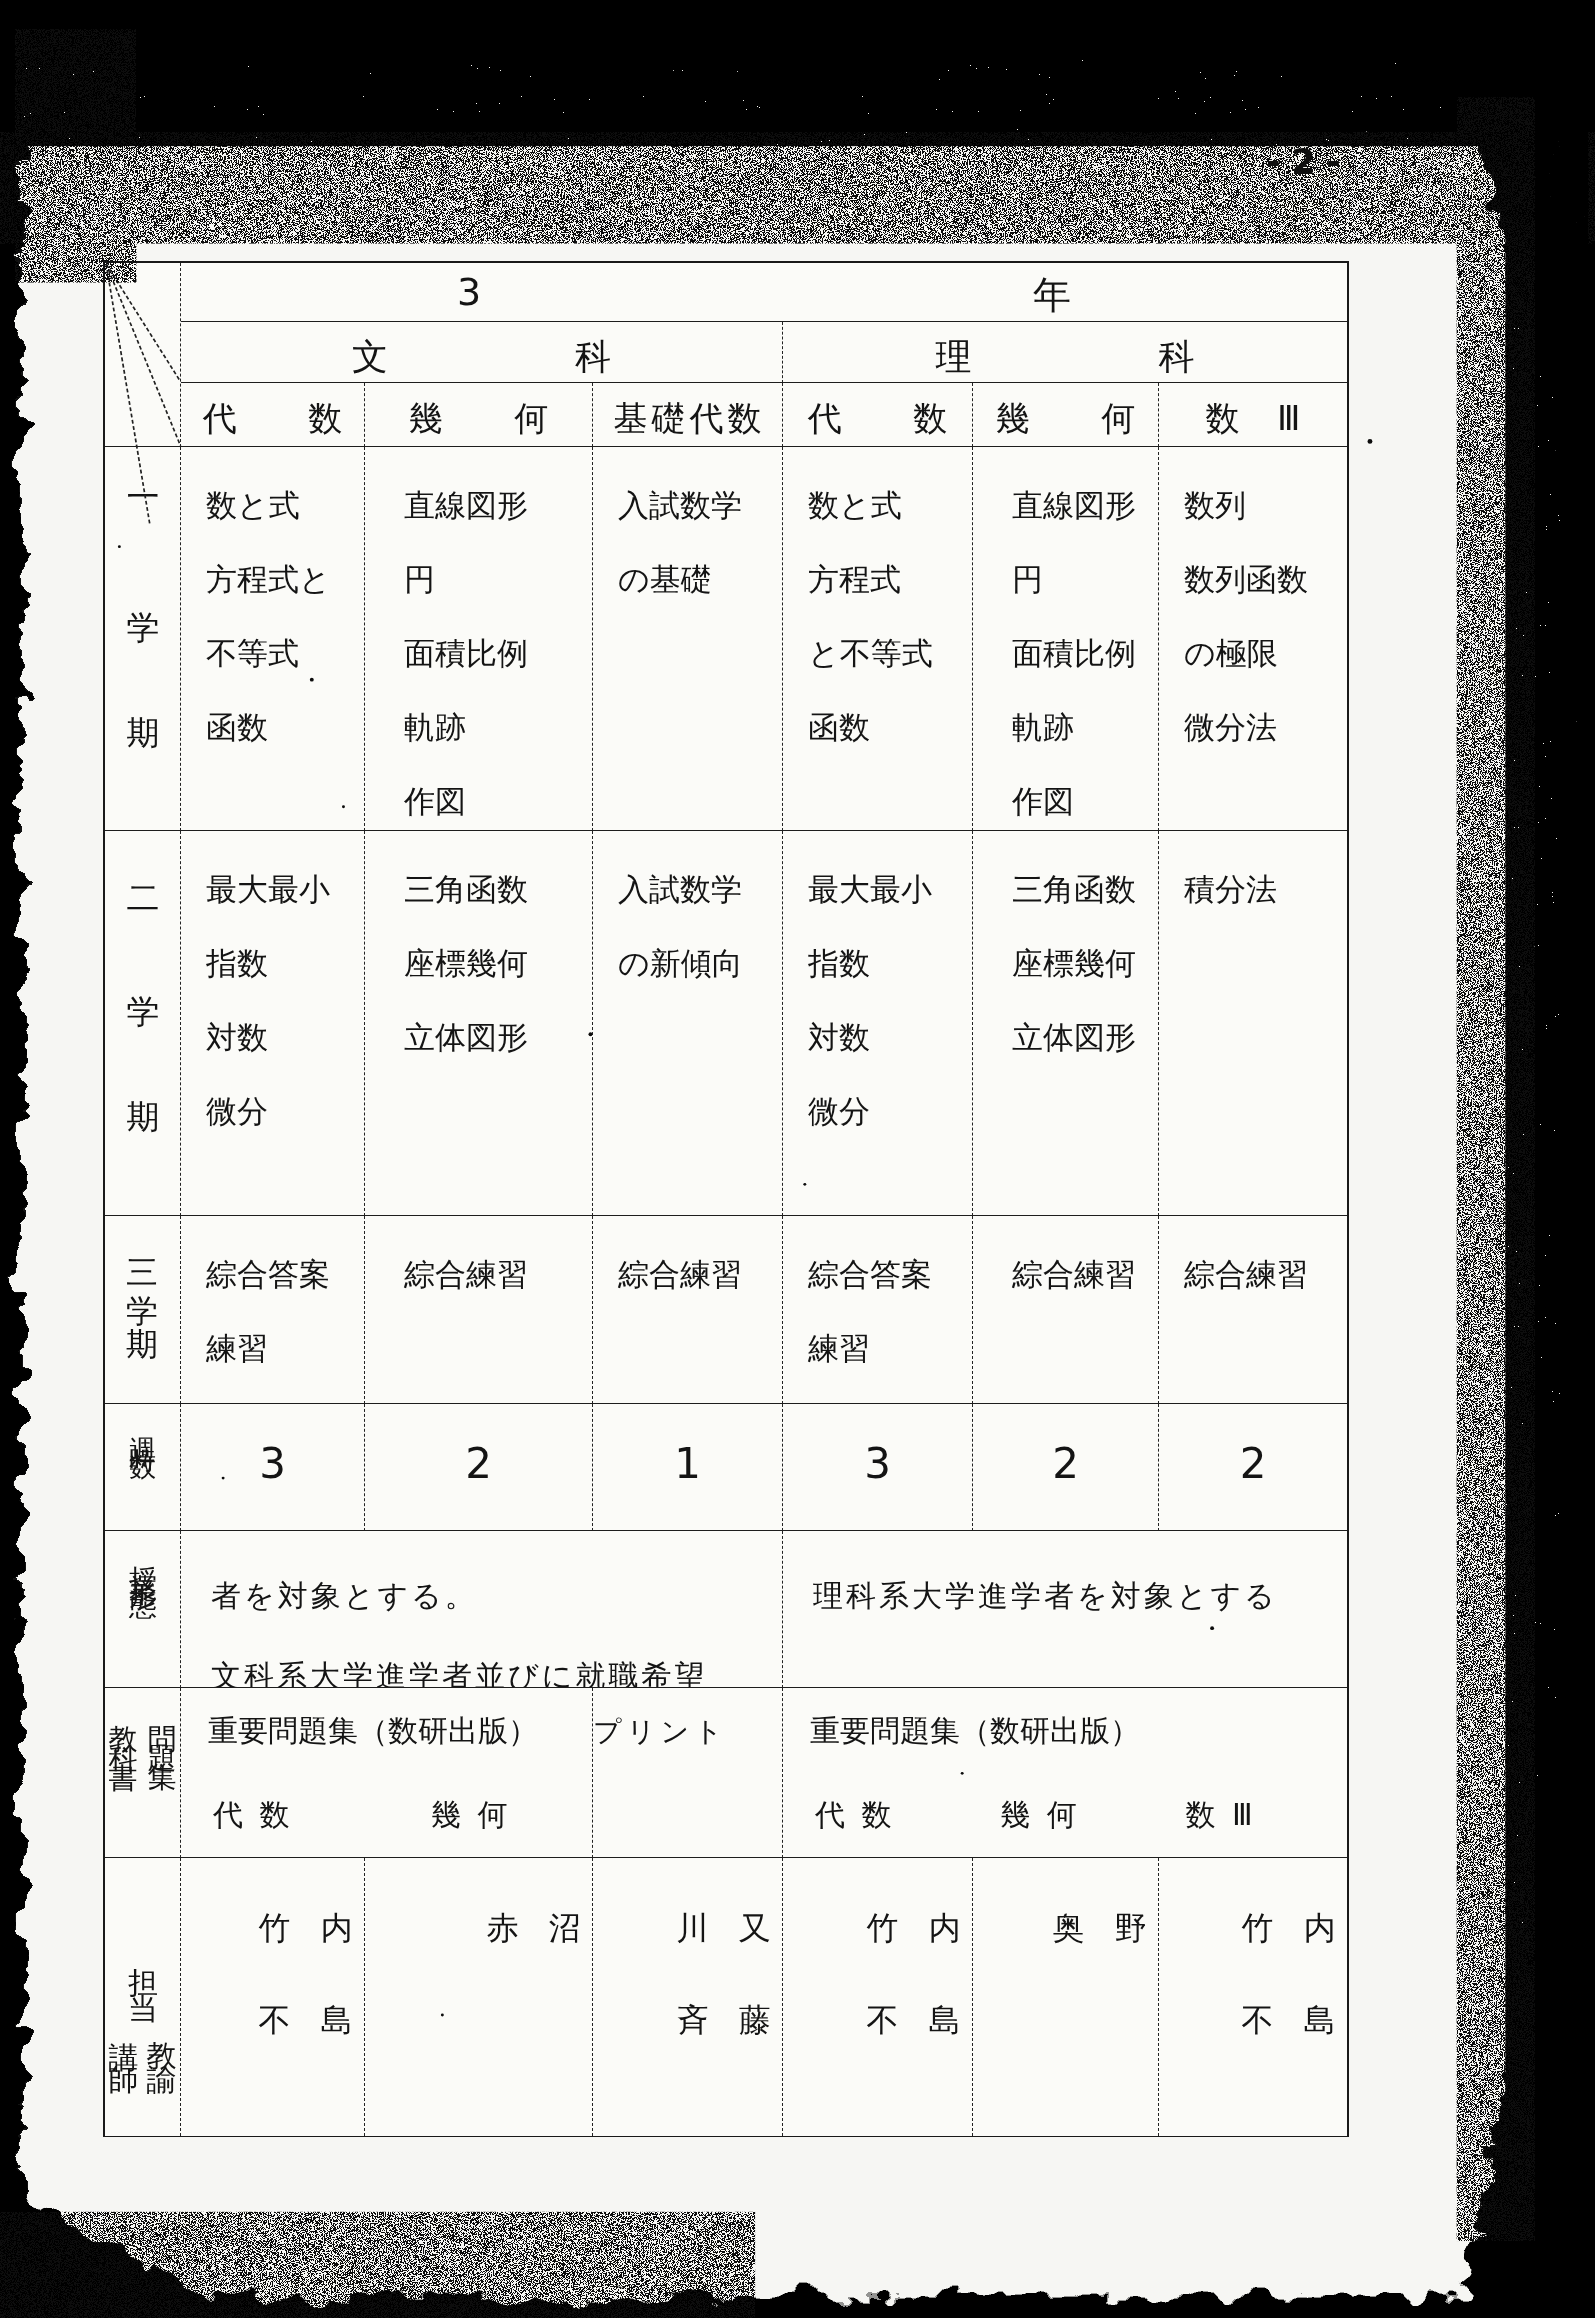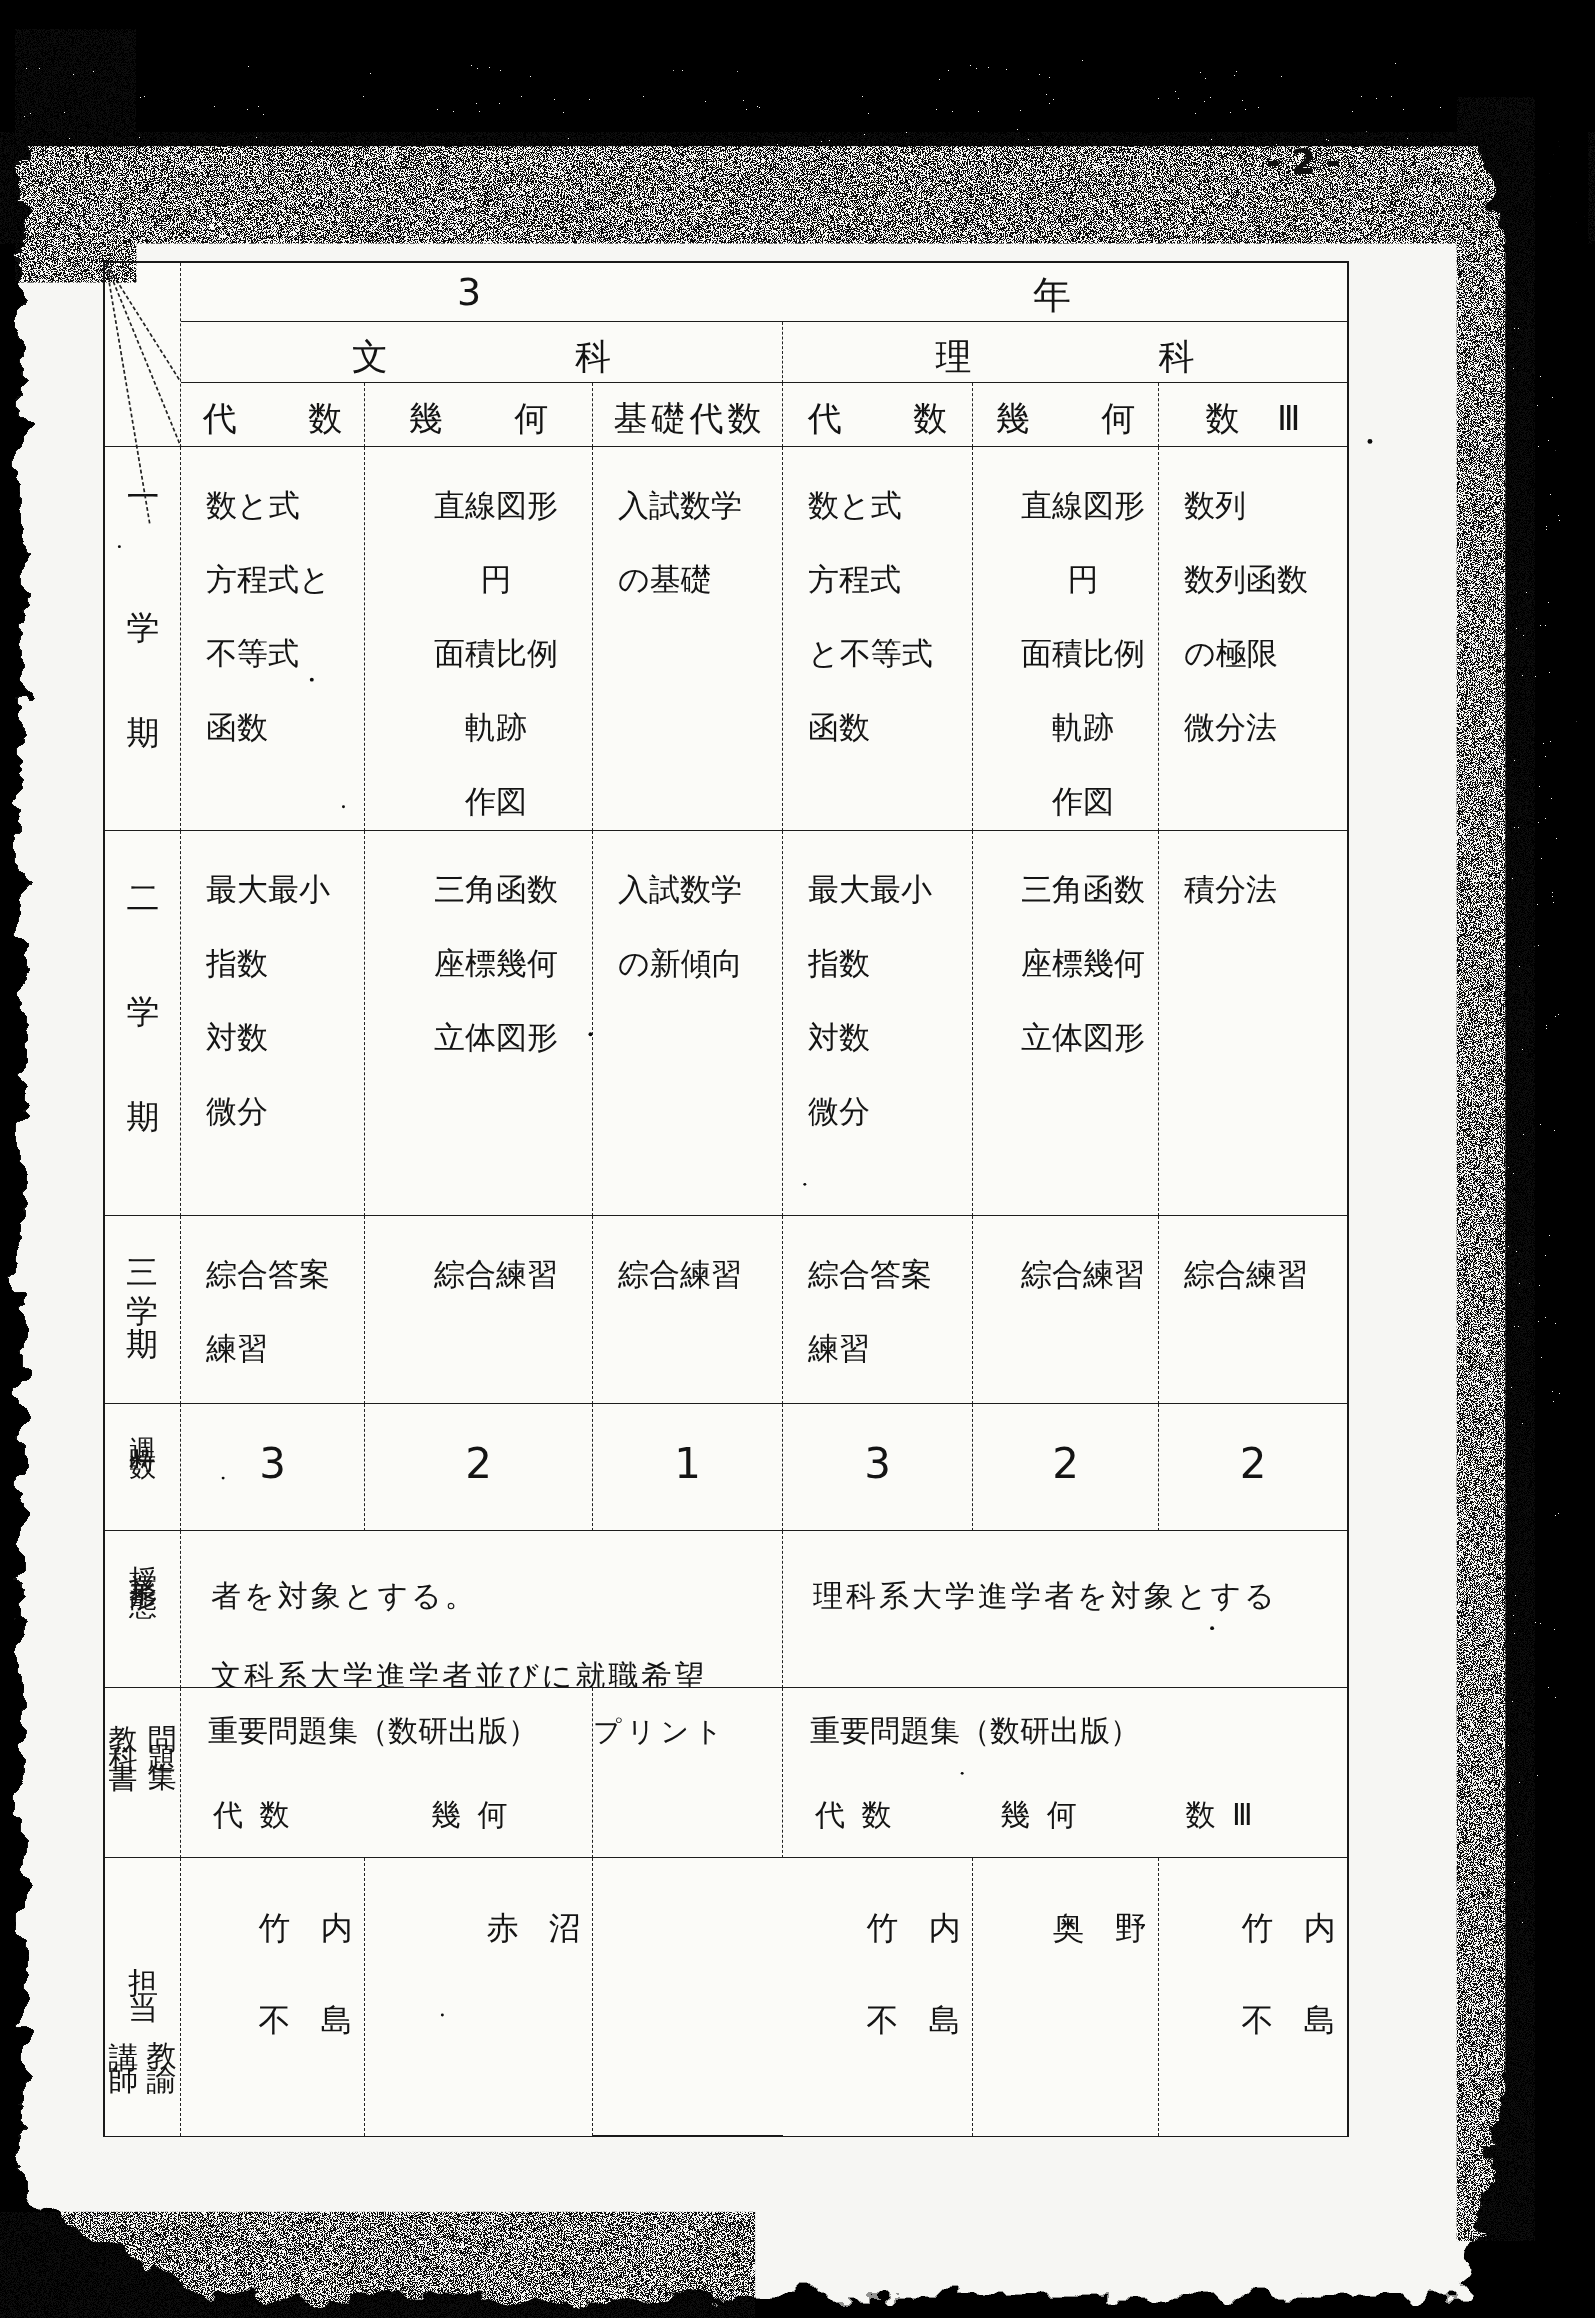--- a/index.html
+++ b/index.html
@@ -58,21 +58,21 @@
   .vform .v{letter-spacing:0.28em;}
   .vcols{writing-mode:vertical-lr; text-orientation:upright;}
   .vcols span{display:block;}
   .vbook{padding-top:13.6px; font-size:29px;}
   .vbook .vcols{line-height:39px; letter-spacing:0.65em;}
   .vteach{flex-direction:column; align-items:center; padding-top:13.6px; font-size:30px;}
   .vteach .v{letter-spacing:0.85em;}
   .vteach .vcols{line-height:38px; letter-spacing:0.75em; margin-top:23.4px;}
   
   .content{padding:20.5px 3.9px 0 25px; font-size:31px; line-height:74px; white-space:nowrap;}
-  .content.geo{padding-left:39px;text-align:center;}
+  .content.geo{padding-left:39px;}
   
   .num{text-align:center; padding-top:35px; font-size:42px;}
   
   .fmt{padding:25px 9.7px 0 30px; font-size:30px; line-height:80px;
        letter-spacing:0.1em; white-space:nowrap;}
   
   .book{padding:23.4px 4.9px 0 27px; font-size:30px; white-space:nowrap;}
   .book .subline{display:flex; justify-content:space-between; margin-top:43px;
        letter-spacing:0.55em;}
   .book .subline.b{padding:0 63px 0 4.9px;}
@@ -279,20 +279,24 @@
         <span>講師</span>
         <span>教諭</span>
       </div>
     </div>
     <div class="cell lastrow tcell" style="grid-area:10/2/11/3">
       <div>竹内</div>
       <div>不島</div>
     </div>
     <div class="cell lastrow tcell" style="grid-area:10/3/11/4">
       <div>赤沼</div>
+    </div>
+    <div class="cell lastrow tcell" style="grid-area:10/4/11/5">
+      <div>川又</div>
+      <div>斉藤</div>
     </div>
     <div class="cell lastrow tcell" style="grid-area:10/5/11/6">
       <div>竹内</div>
       <div>不島</div>
     </div>
     <div class="cell lastrow tcell" style="grid-area:10/6/11/7">
       <div>奥野</div>
     </div>
     <div class="cell lastrow lastcol tcell" style="grid-area:10/7/11/8">
       <div>竹内</div>

